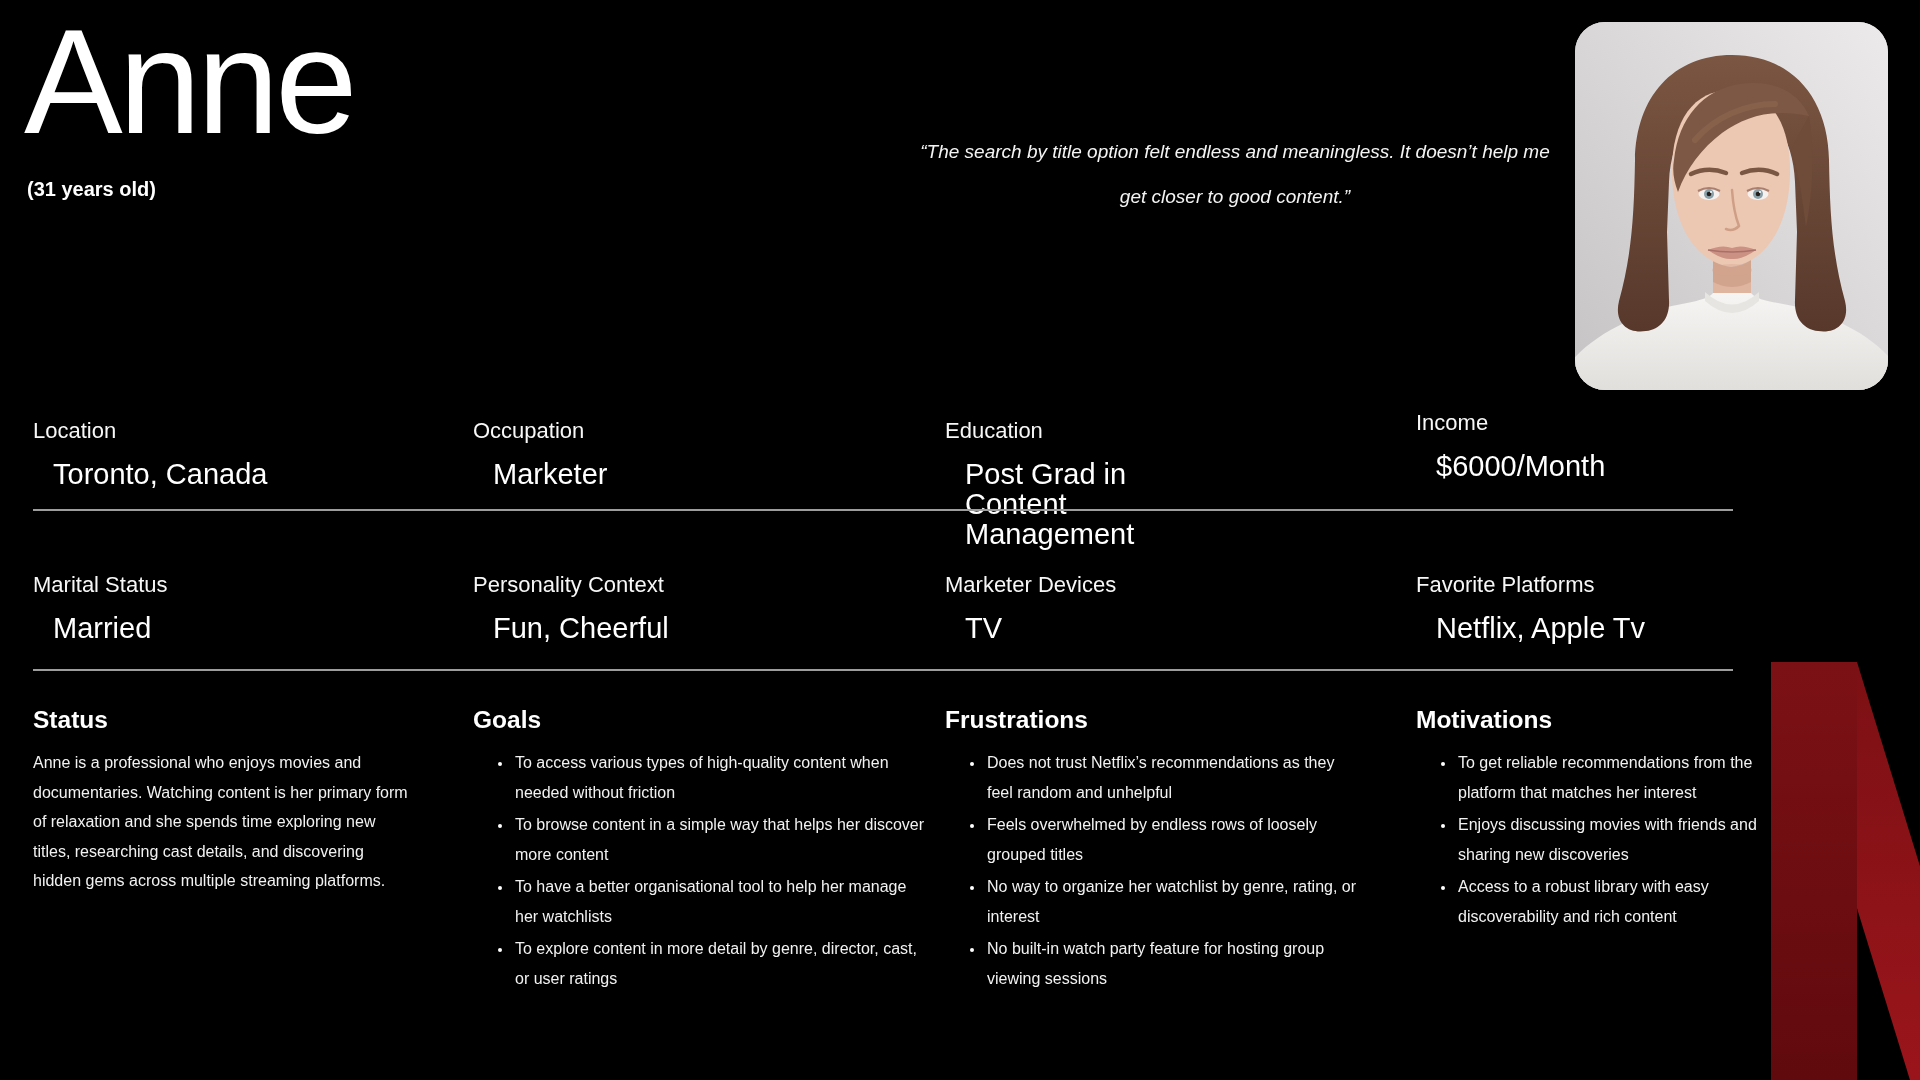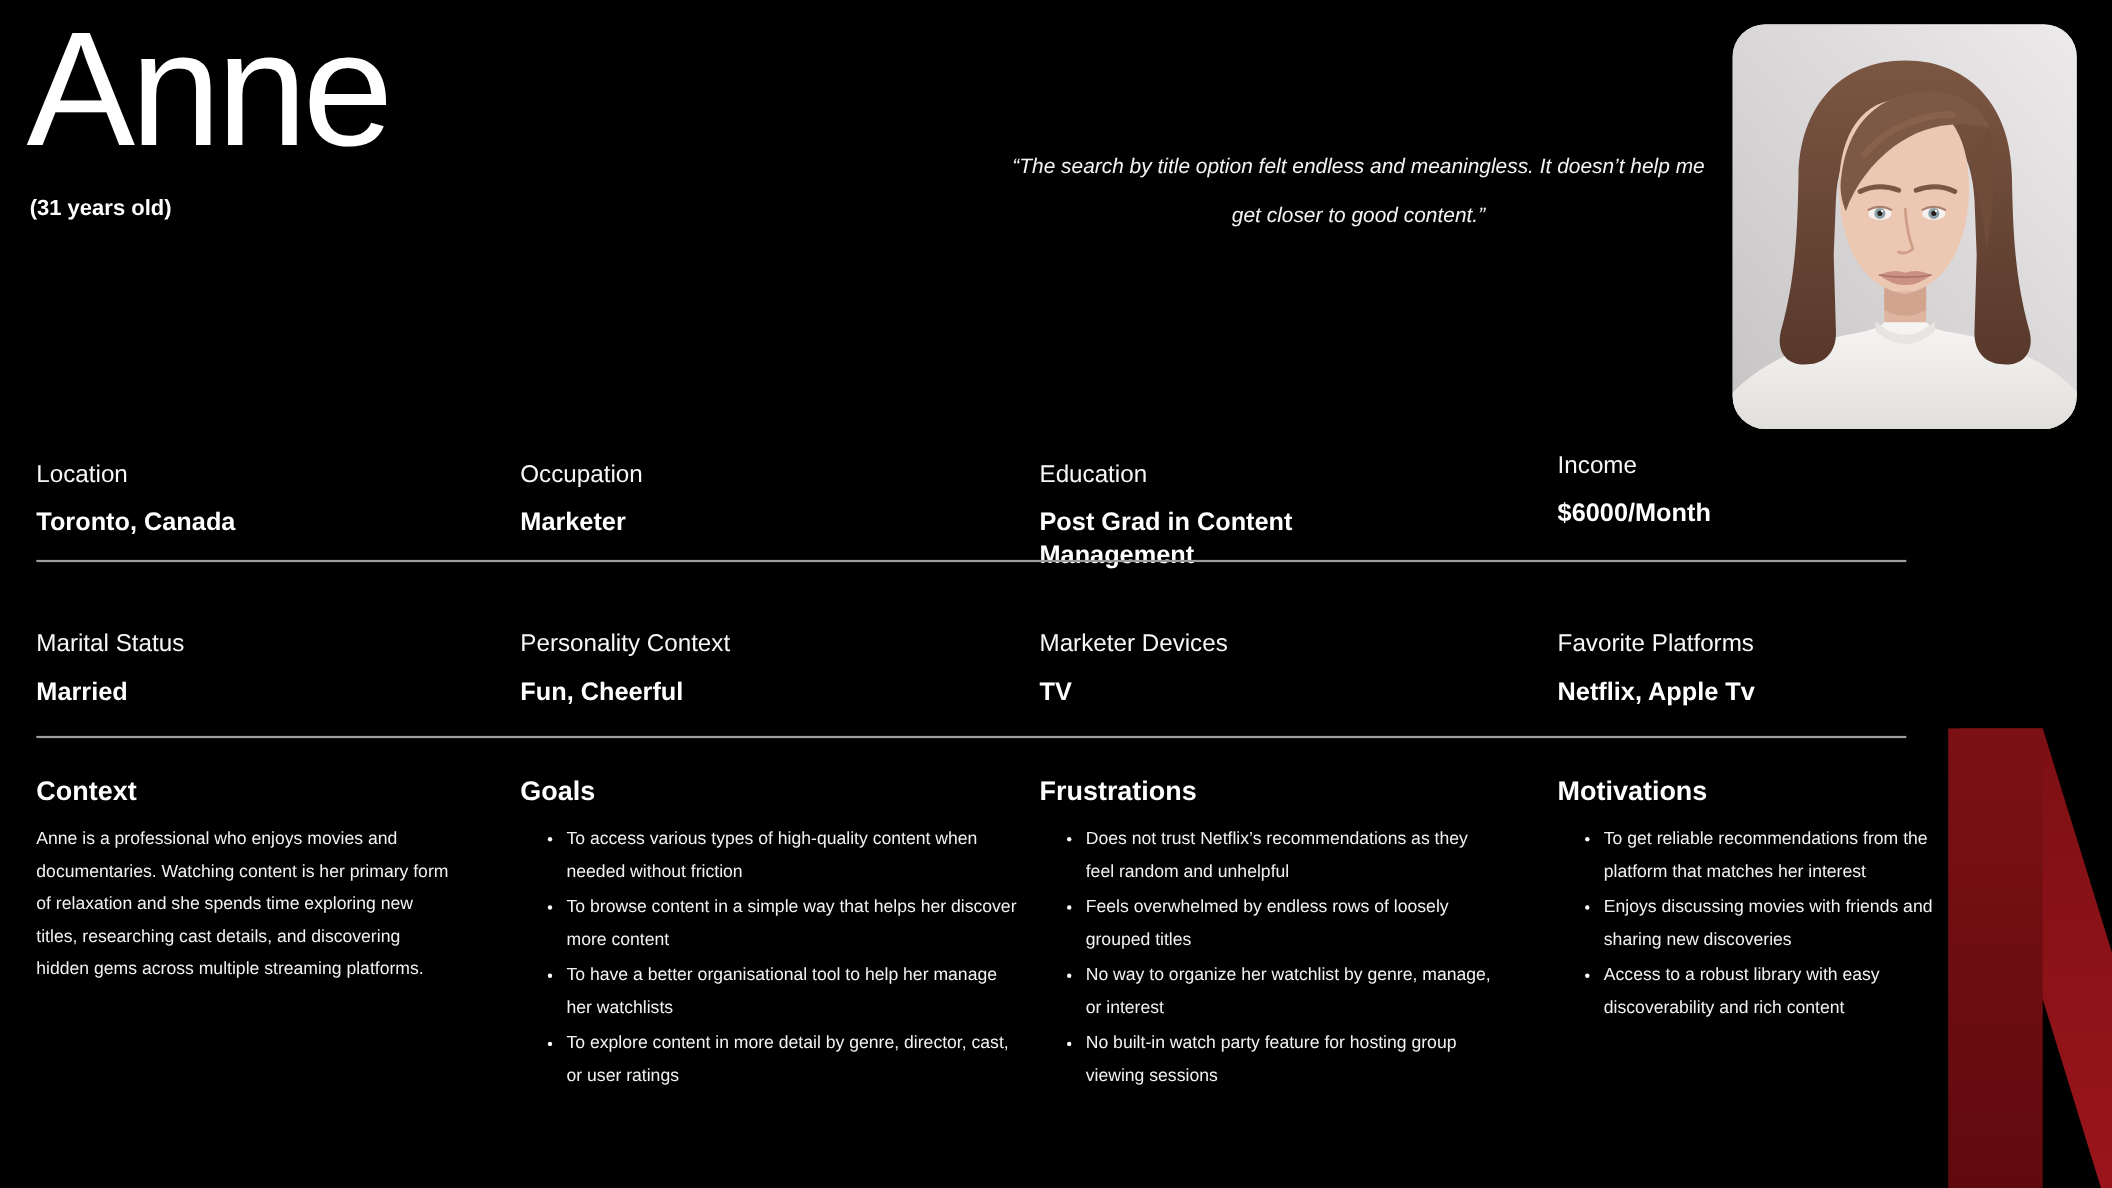--- a/index.html
+++ b/index.html
@@ -28,21 +28,21 @@
   }
   .photo-frame svg{display:block;width:100%;height:100%;}
   .divider{
     position:absolute;left:33px;width:1700px;height:1.5px;
     background:var(--divider,#9d9d9d);
   }
   .divider.d1{top:509px;}
   .divider.d2{top:669px;}
   .fact{position:absolute;width:420px;}
   .fact .fact-label{font-size:22px;font-weight:400;color:#f7f7f7;margin-top:18px;}
-  .fact .fact-value{margin-top:15px;font-size:23px;font-weight:700;line-height:30px;max-width:252px;}
+  .fact .fact-value{margin-top:15px;font-size:29px;font-weight:400;line-height:30px;max-width:252px;margin-left:20px;}
   .r1{top:400px;} .r2{top:554px;}
   .c1{left:33px;} .c2{left:473px;} .c3{left:945px;} .c4{left:1416px;}
   .fact.raised{top:392px;}
   .section-title{position:absolute;top:706px;font-size:24.5px;font-weight:700;}
   .section-body{position:absolute;top:748px;font-size:16px;line-height:29.5px;color:#f2f2f2;}
   p.section-body{margin:0;width:378px;}
   ul.section-body{margin:0;padding:0 0 0 40px;list-style:disc outside;line-height:30px;}
   ul.goals-w{width:412px;}
   ul.frus-w{width:376px;}
   ul.motv-w{width:336px;}
@@ -146,36 +146,36 @@
     <div class="fact-label">Marketer Devices</div>
     <div class="fact-value">TV</div>
   </div>
   <div class="fact r2 c4">
     <div class="fact-label">Favorite Platforms</div>
     <div class="fact-value">Netflix, Apple Tv</div>
   </div>
 
   <div class="divider d2"></div>
 
-  <div class="section-title c1">Context</div>
+  <div class="section-title c1">Status</div>
   <div class="section-title c2">Goals</div>
   <div class="section-title c3">Frustrations</div>
   <div class="section-title c4">Motivations</div>
 
   <p class="section-body c1">Anne is a professional who enjoys movies and documentaries. Watching content is her primary form of relaxation and she spends time exploring new titles, researching cast details, and discovering hidden gems across multiple streaming platforms.</p>
   <ul class="section-body goals-w c2">
       <li>To access various types of high-quality content when needed without friction</li>
       <li>To browse content in a simple way that helps her discover more content</li>
       <li>To have a better organisational tool to help her manage her watchlists</li>
       <li>To explore content in more detail by genre, director, cast, or user ratings</li>
     </ul>
   <ul class="section-body frus-w c3">
       <li>Does not trust Netflix’s recommendations as they feel random and unhelpful</li>
       <li>Feels overwhelmed by endless rows of loosely grouped titles</li>
-      <li>No way to organize her watchlist by genre, manage, or interest</li>
+      <li>No way to organize her watchlist by genre, rating, or interest</li>
       <li>No built-in watch party feature for hosting group viewing sessions</li>
     </ul>
   <ul class="section-body motv-w c4">
       <li>To get reliable recommendations from the platform that matches her interest</li>
       <li>Enjoys discussing movies with friends and sharing new discoveries</li>
       <li>Access to a robust library with easy discoverability and rich content</li>
     </ul>
 
   <div class="netflix-logo">
     <svg viewBox="0 0 149 418" xmlns="http://www.w3.org/2000/svg">

